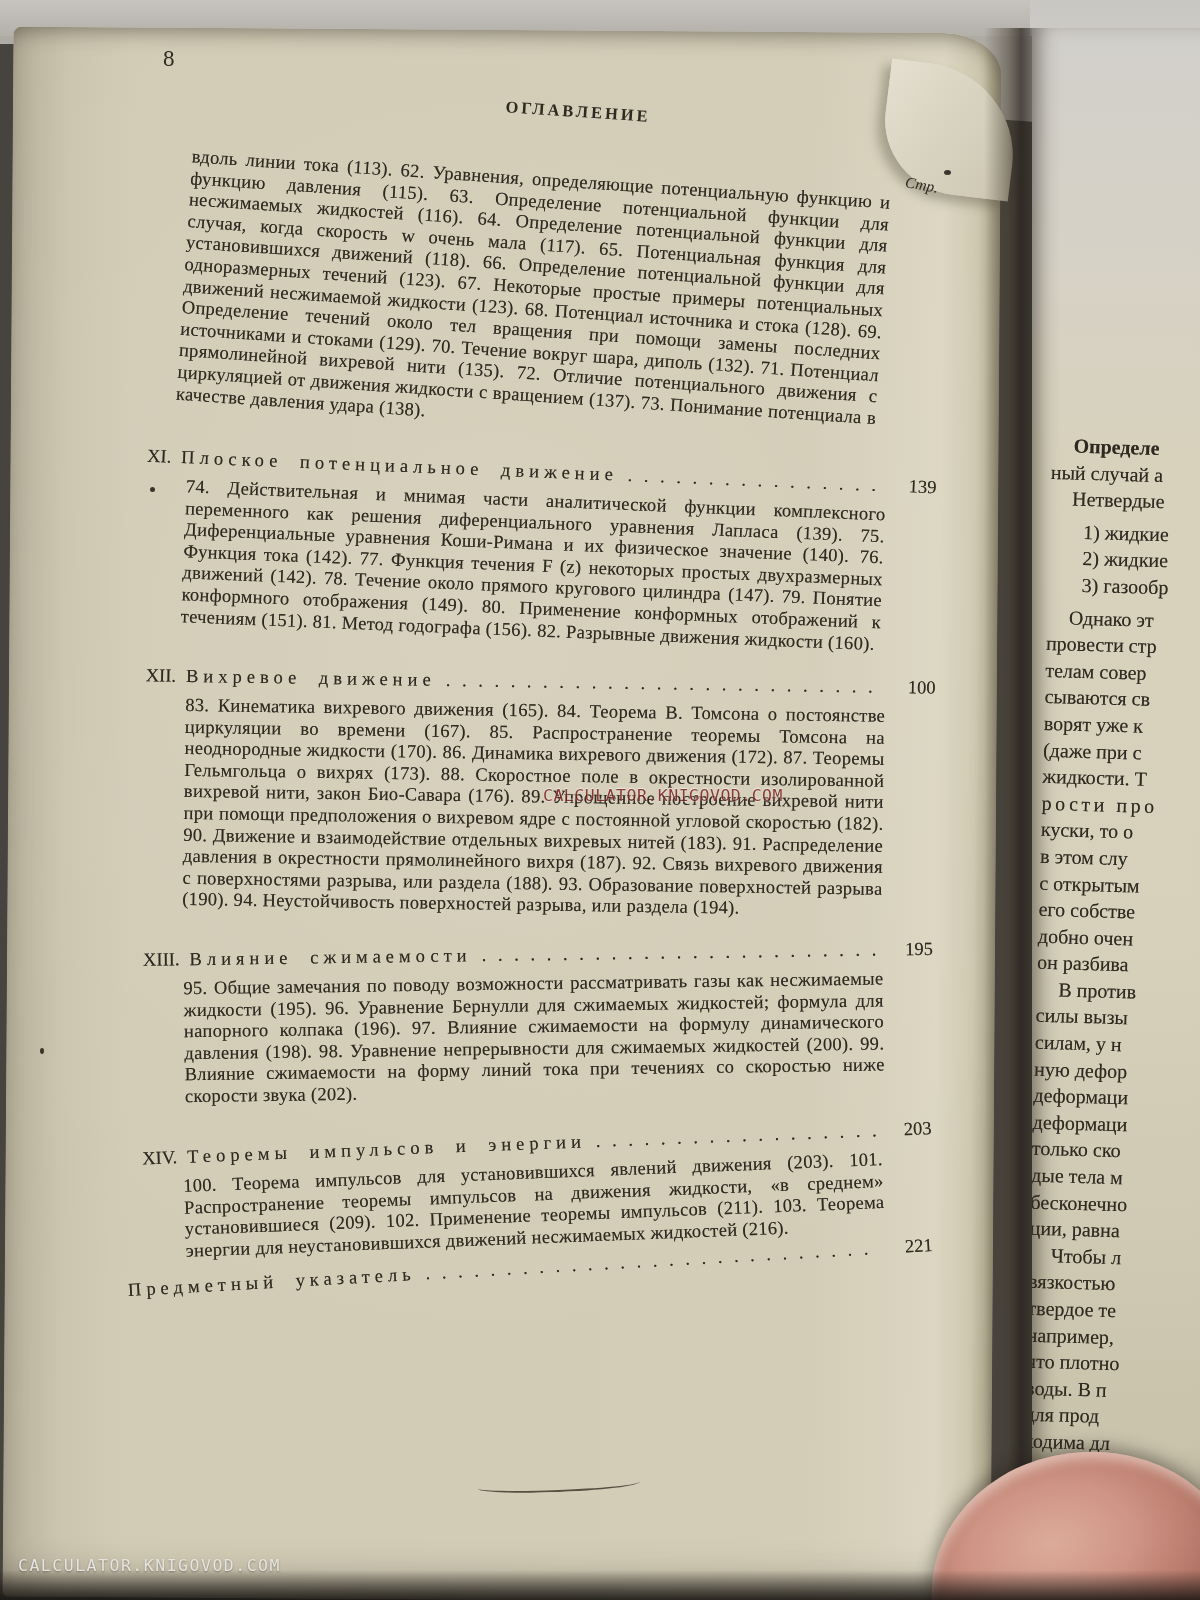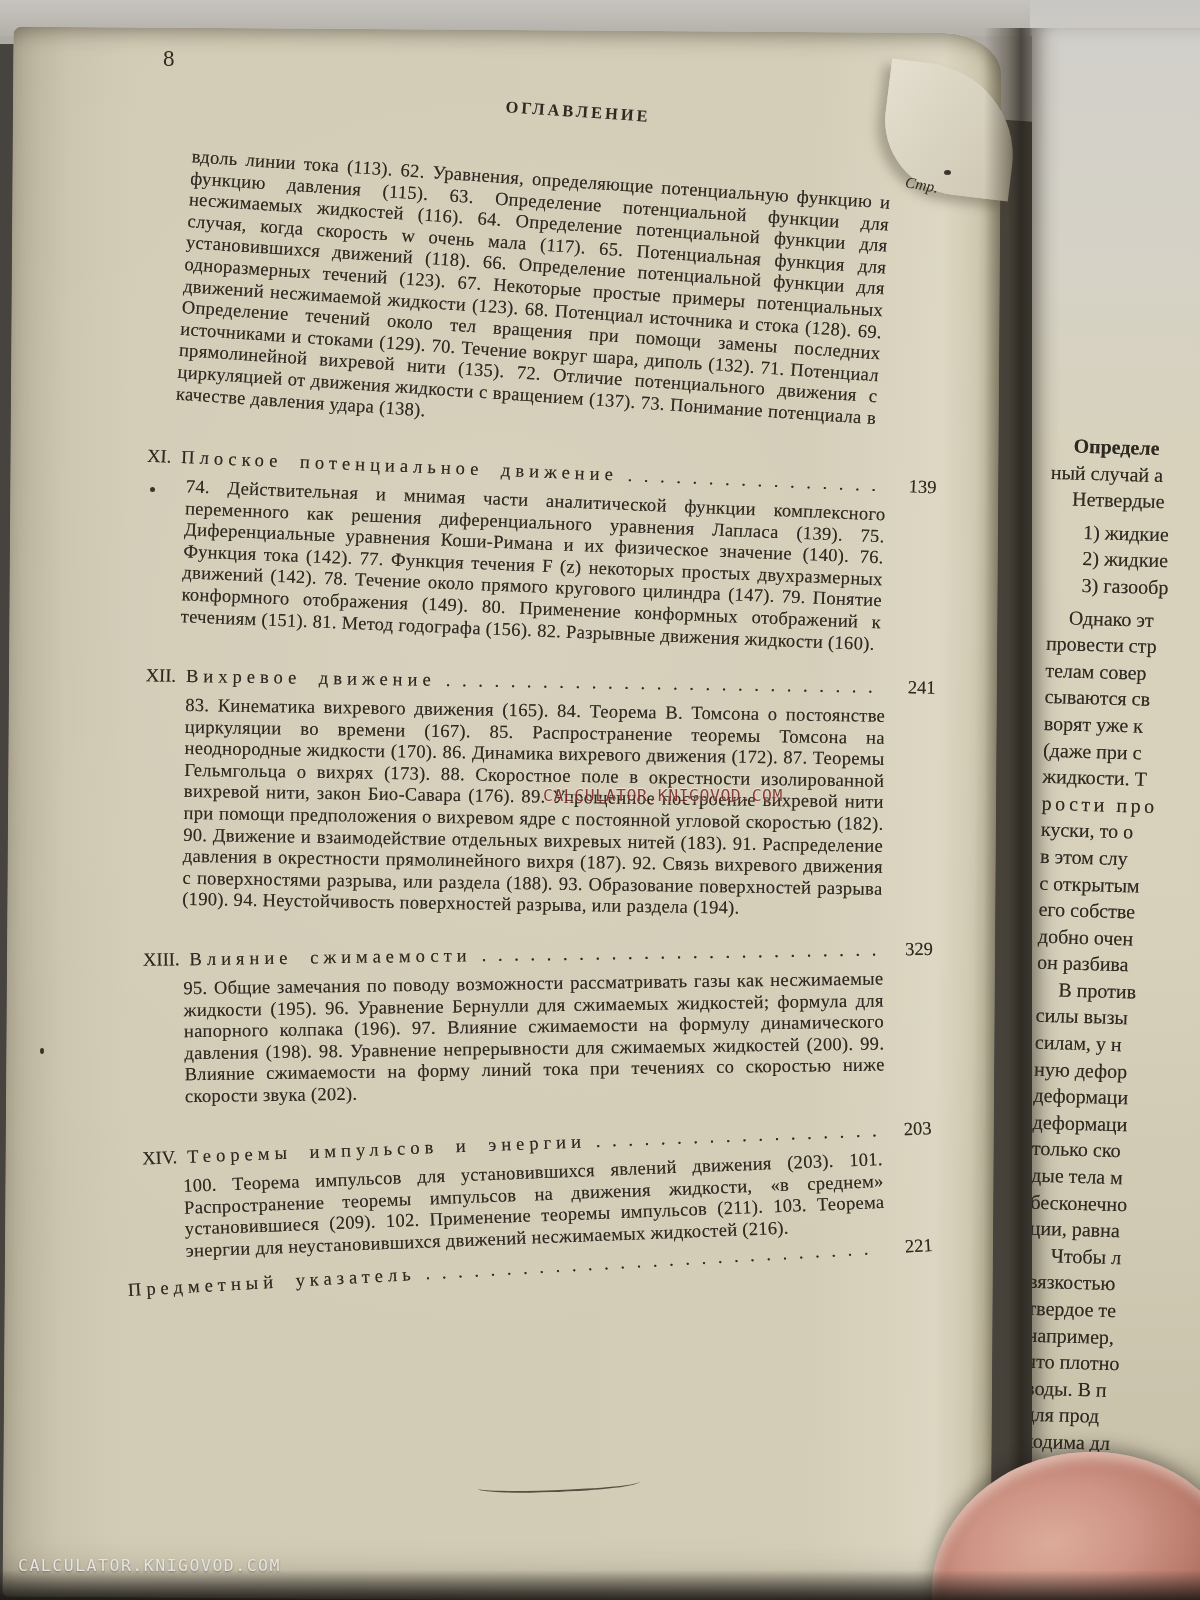--- a/index.html
+++ b/index.html
@@ -163,31 +163,31 @@
         <span class="sec-page">139</span>
       </div>
       <p class="sec-body">74. Действительная и мнимая части аналитической функции комплексного переменного как решения диференциального уравнения Лапласа (139). 75. Диференциальные уравнения Коши-Римана и их физическое значение (140). 76. Функция тока (142). 77. Функция течения F (z) некоторых простых двухразмерных движений (142). 78. Течение около прямого кругового цилиндра (147). 79. Понятие конформного отображения (149). 80. Применение конформных отображений к течениям (151). 81. Метод годографа (156). 82. Разрывные движения жидкости (160).</p>
     </section>
 
     <section class="block" style="--rot:0.9deg">
       <div class="sec-head">
         <span class="sec-num">XII.</span>
         <span class="sec-title">Вихревое движение</span>
         <span class="leader">. . . . . . . . . . . . . . . . . . . . . . . . . . . . . . . . . .</span>
-        <span class="sec-page">241</span>
+        <span class="sec-page">100</span>
       </div>
       <p class="sec-body">83. Кинематика вихревого движения (165). 84. Теорема В. Томсона о постоянстве циркуляции во времени (167). 85. Распространение теоремы Томсона на неоднородные жидкости (170). 86. Динамика вихревого движения (172). 87. Теоремы Гельмгольца о вихрях (173). 88. Скоростное поле в окрестности изолированной вихревой нити, закон Био-Савара (176). 89. Упрощенное построение вихревой нити при помощи предположения о вихревом ядре с постоянной угловой скоростью (182). 90. Движение и взаимодействие отдельных вихревых нитей (183). 91. Распределение давления в окрестности прямолинейного вихря (187). 92. Связь вихревого движения с поверхностями разрыва, или раздела (188). 93. Образование поверхностей разрыва (190). 94. Неустойчивость поверхностей разрыва, или раздела (194).</p>
     </section>
 
     <section class="block" style="--rot:-0.8deg">
       <div class="sec-head">
         <span class="sec-num">XIII.</span>
         <span class="sec-title">Влияние сжимаемости</span>
         <span class="leader">. . . . . . . . . . . . . . . . . . . . . . . . . . . . . . . .</span>
-        <span class="sec-page">329</span>
+        <span class="sec-page">195</span>
       </div>
       <p class="sec-body">95. Общие замечания по поводу возможности рассматривать газы как несжимаемые жидкости (195). 96. Уравнение Бернулли для сжимаемых жидкостей; формула для напорного колпака (196). 97. Влияние сжимаемости на формулу динамического давления (198). 98. Уравнение непрерывности для сжимаемых жидкостей (200). 99. Влияние сжимаемости на форму линий тока при течениях со скоростью ниже скорости звука (202).</p>
     </section>
 
     <section class="block" style="--rot:-2.2deg">
       <div class="sec-head">
         <span class="sec-num">XIV.</span>
         <span class="sec-title">Теоремы импульсов и энергии</span>
         <span class="leader">. . . . . . . . . . . . . . . . . . . . . . . . .</span>
         <span class="sec-page">203</span>

